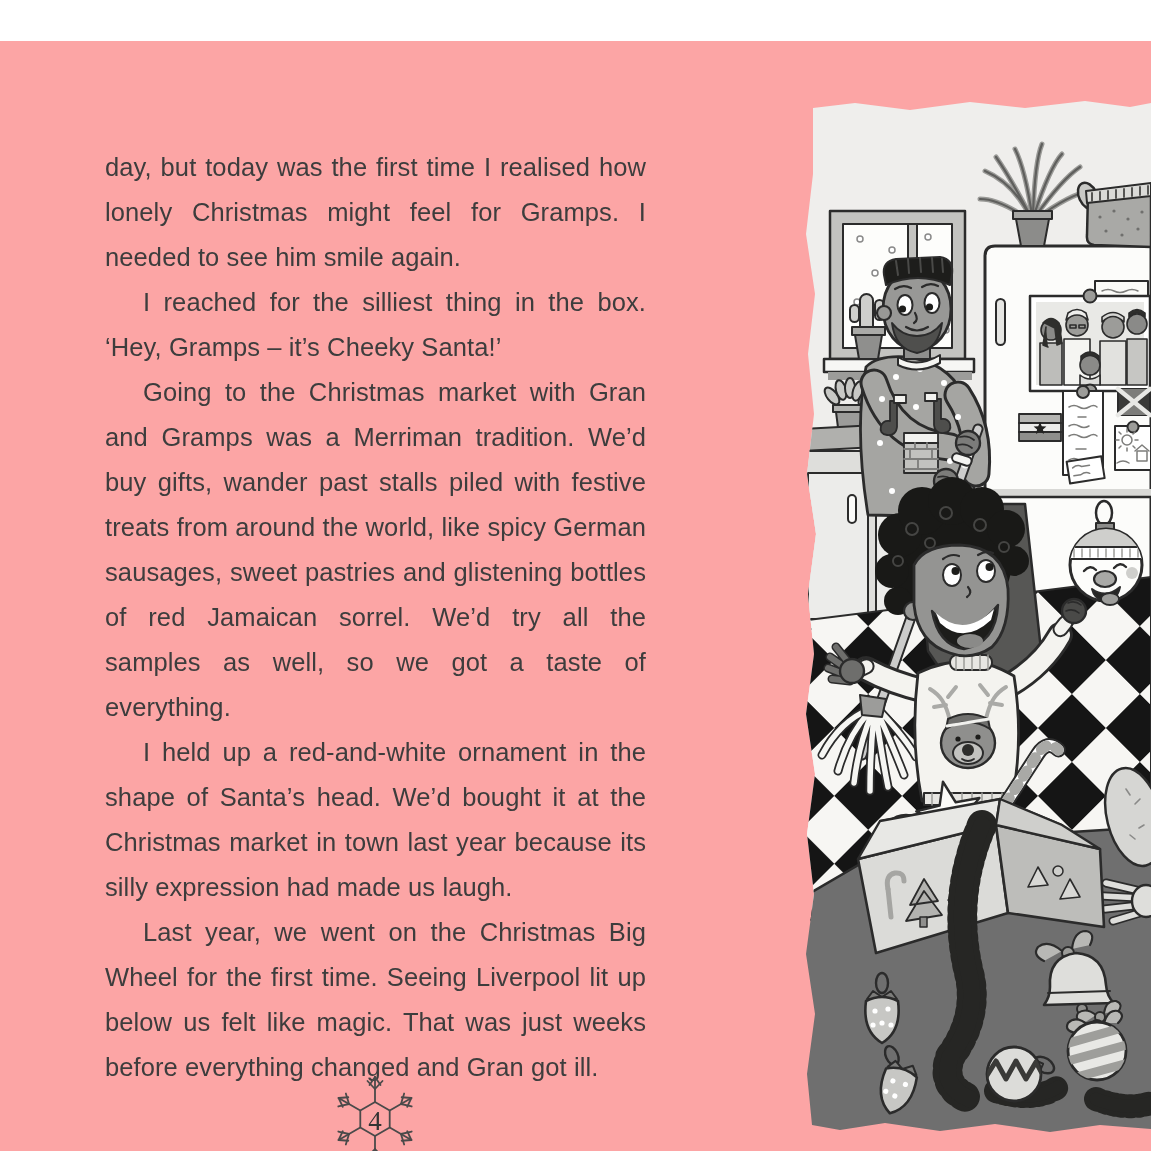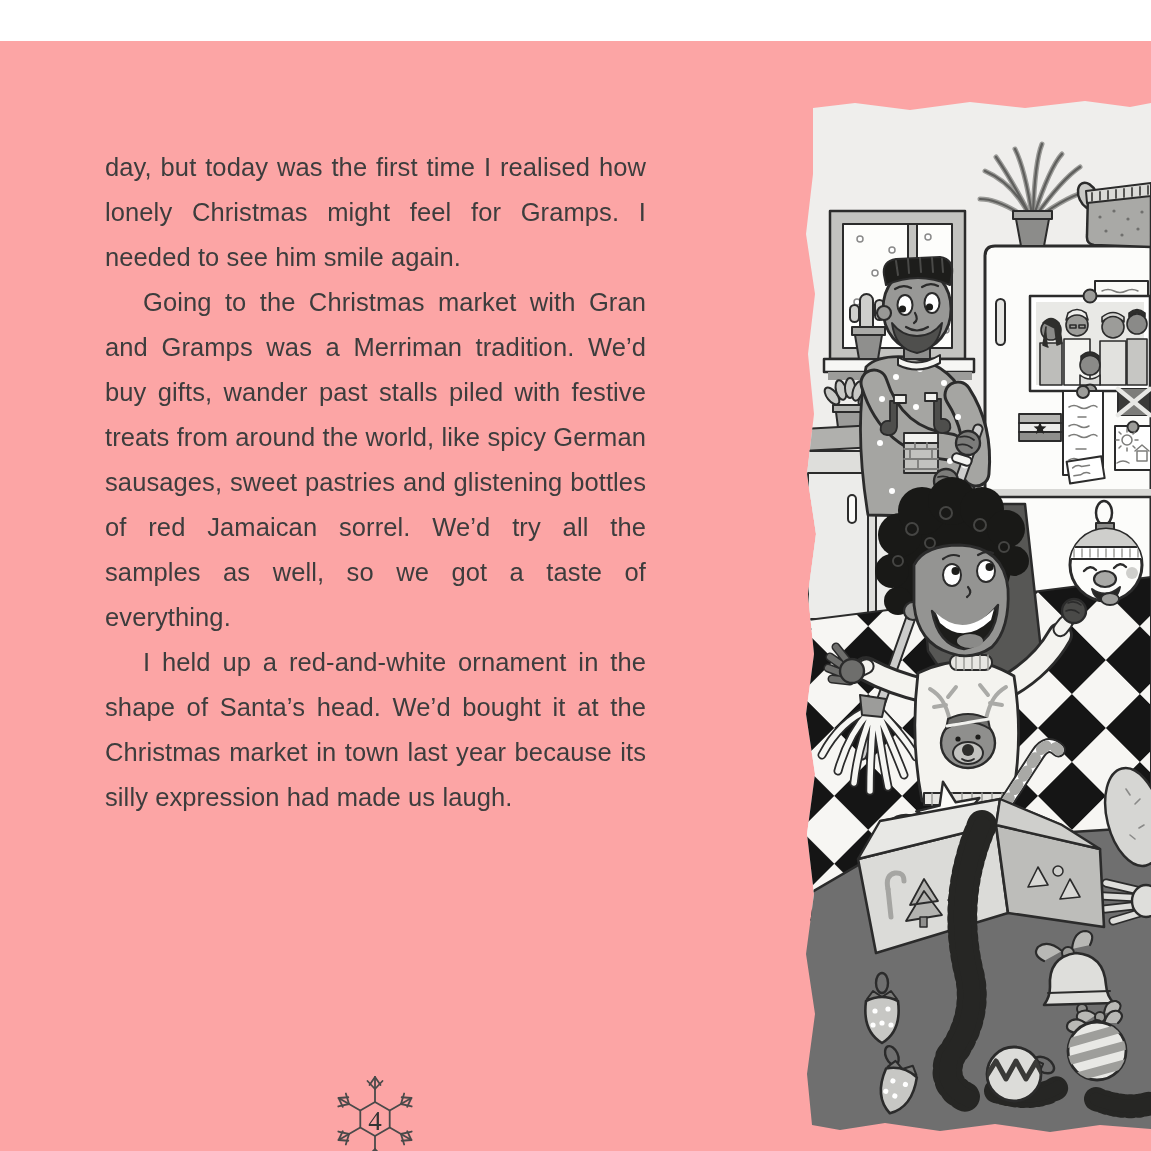--- a/index.html
+++ b/index.html
@@ -13,22 +13,24 @@
   .illus{position:absolute;left:800px;top:58px;width:351px;height:1037px;}
   .illus svg{display:block;width:100%;height:100%;}
 </style>
 </head>
 <body>
 
 <div class="book-page">
 
   <div class="text-col">
     <p>day, but today was the first time I realised how lonely Christmas might feel for Gramps. I needed to see him smile again.</p>
+    <p class="indent">I reached for the silliest thing in the box. ‘Hey, Gramps – it’s Cheeky Santa!’</p>
     <p class="indent">Going to the Christmas market with Gran and Gramps was a Merriman tradition. We’d buy gifts, wander past stalls piled with festive treats from around the world, like spicy German sausages, sweet pastries and glistening bottles of red Jamaican sorrel. We’d try all the samples as well, so we got a taste of everything.</p>
     <p class="indent">I held up a red-and-white ornament in the shape of Santa’s head. We’d bought it at the Christmas market in town last year because its silly expression had made us laugh.</p>
+    <p class="indent">Last year, we went on the Christmas Big Wheel for the first time. Seeing Liverpool lit up below us felt like magic. That was just weeks before everything changed and Gran got ill.</p>
   </div>
 
   <div class="ornament">
     <svg viewBox="-53 -53 106 106">
       <g stroke="#4a4a4a" stroke-width="1.8" fill="none" stroke-linecap="round">
         <polygon points="0,-17 14.7,-8.5 14.7,8.5 0,17 -14.7,8.5 -14.7,-8.5"></polygon>
         <g id="arm">
           <line x1="0" y1="-17" x2="0" y2="-42"></line>
           <line x1="0" y1="-42" x2="-5.5" y2="-34"></line>
             <line x1="0" y1="-42" x2="5.5" y2="-34"></line>

